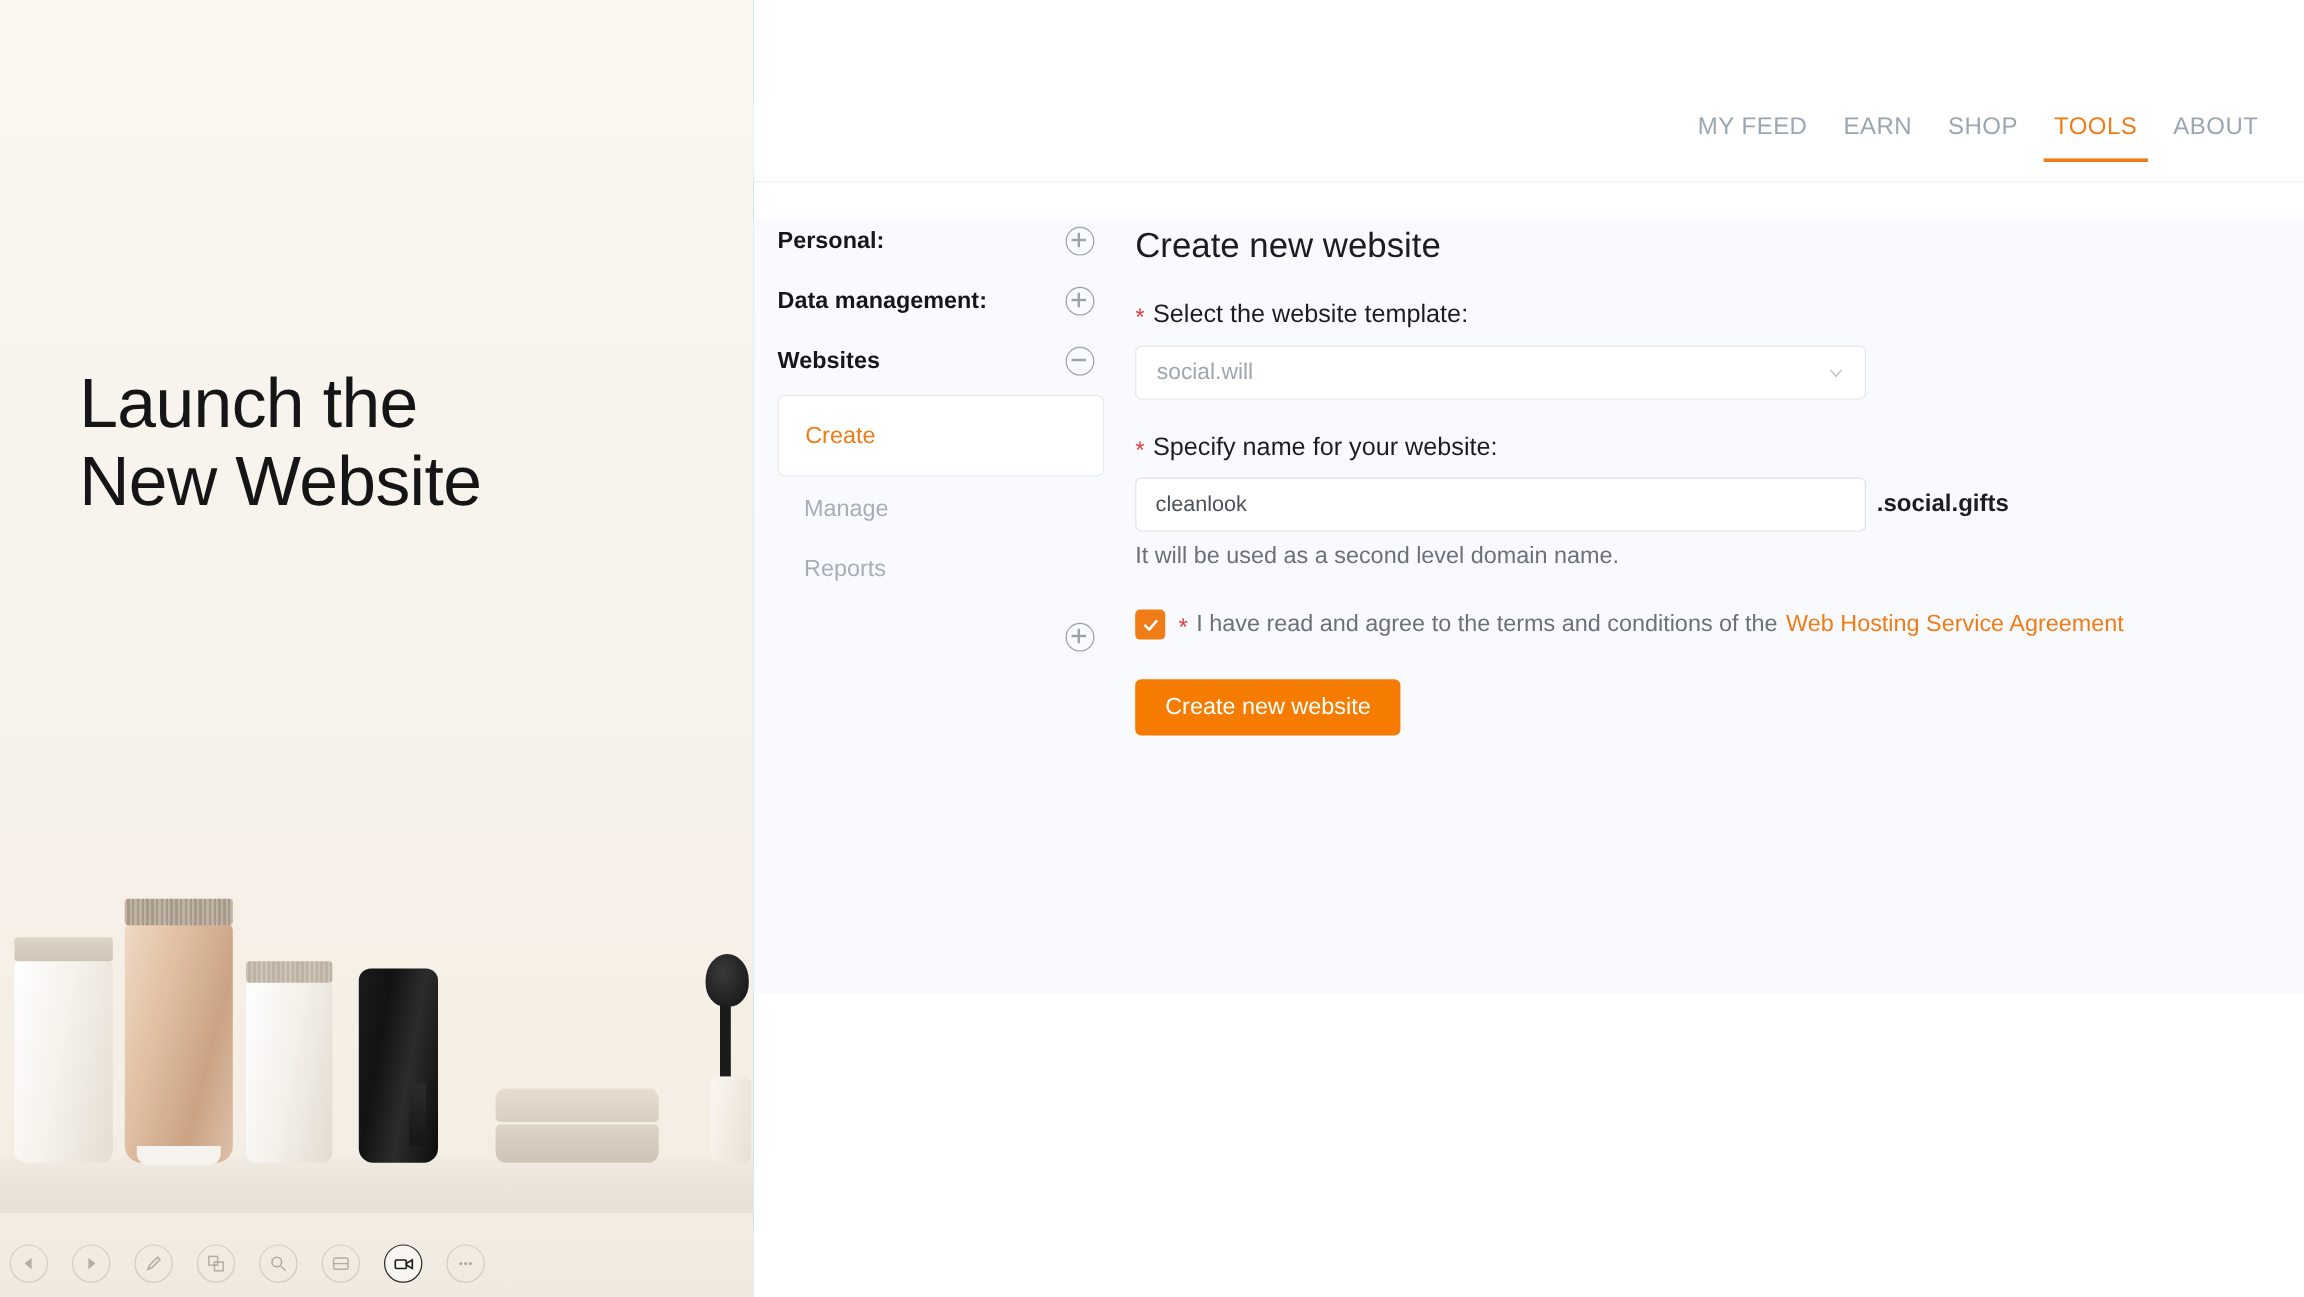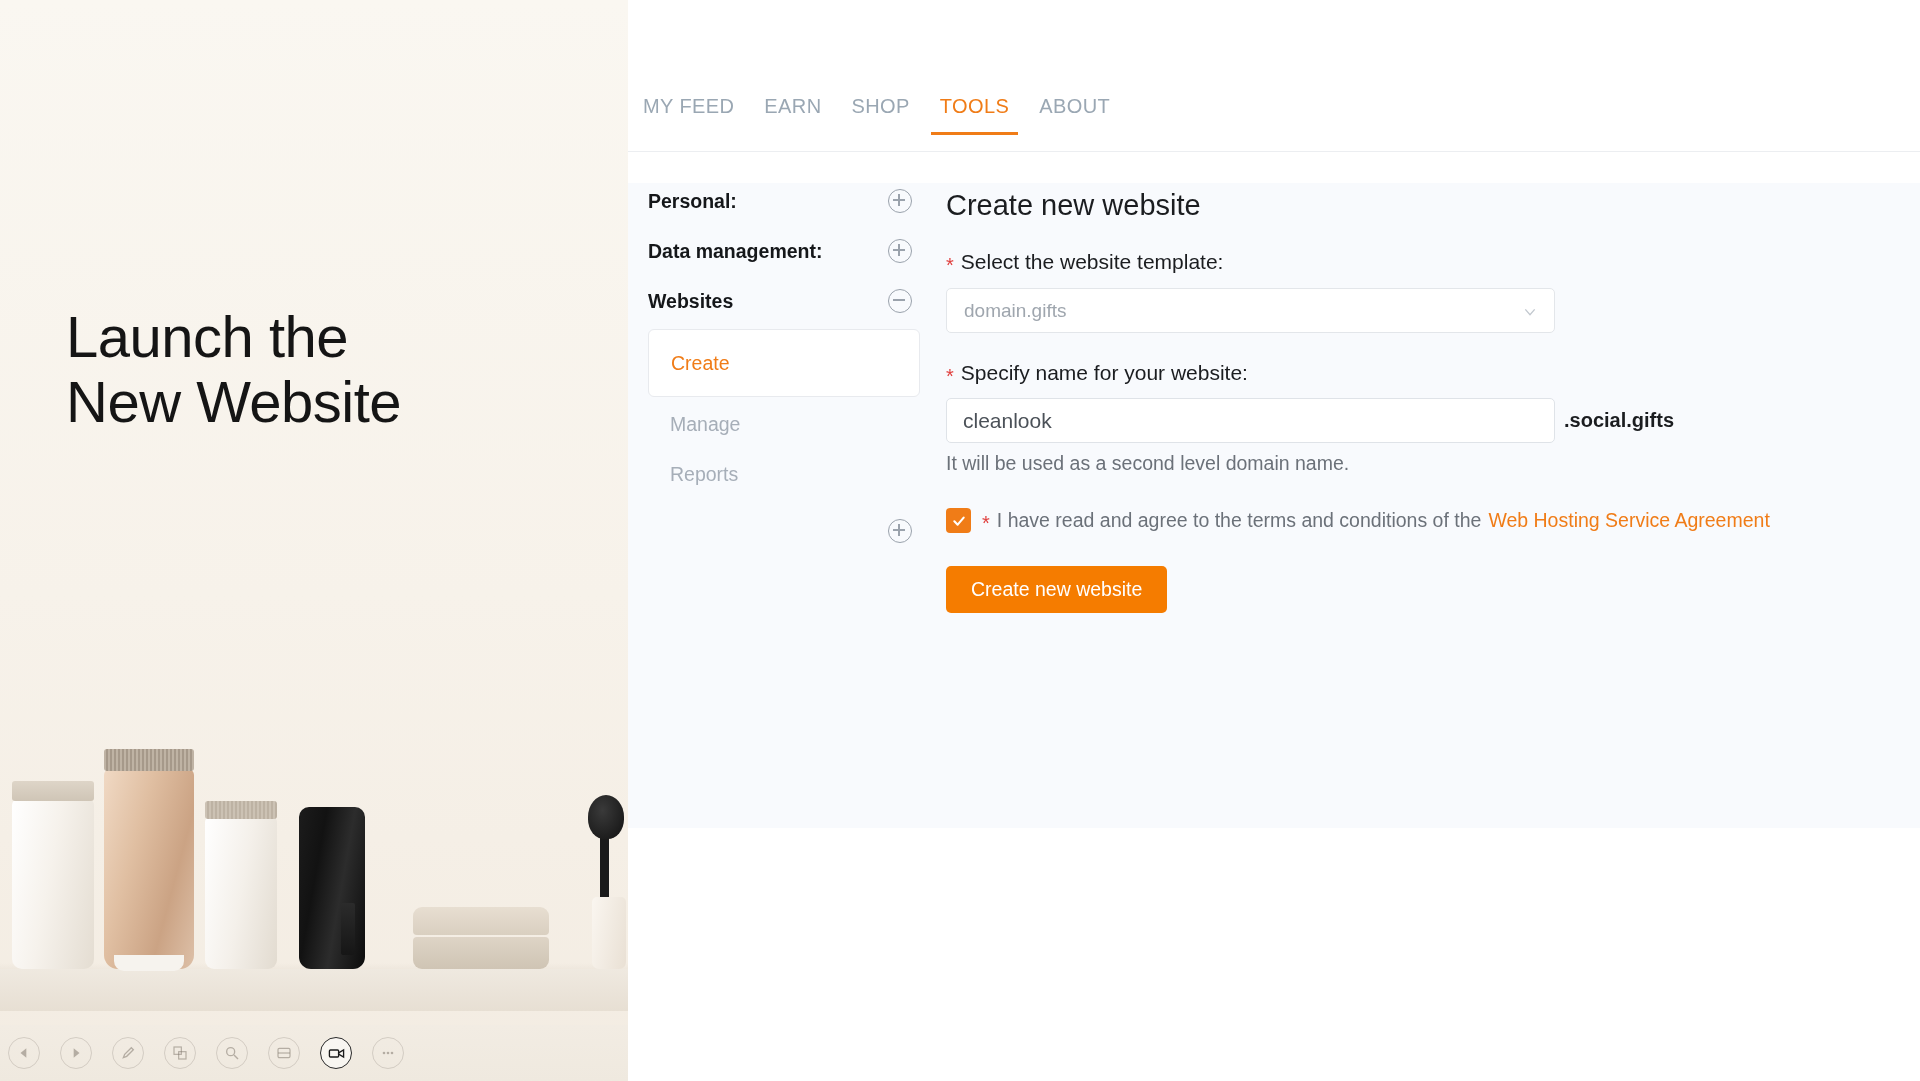--- a/index.html
+++ b/index.html
@@ -108,21 +108,21 @@
   .search-input{
     border:none;outline:none;flex:1;height:100%;
     font-family:"Liberation Sans",sans-serif;font-size:19.5px;color:#222;
     background:transparent;
   }
   .search-input::placeholder{color:#b9b9b9;}
 
   .navbar{
     position:absolute;left:0;top:82px;width:1292px;height:70px;
     background:#ffffff;border-bottom:1px solid #eceef1;
-    display:flex;align-items:flex-start;justify-content:flex-start;
+    display:flex;align-items:flex-start;justify-content:flex-end;
     padding-right:23px;box-sizing:border-box;
   }
   .nav-item{
     font-size:20px;letter-spacing:.4px;color:#9aa7b3;
     padding:13px 9px 14px 9px;margin:0 6px;cursor:pointer;
     border-bottom:3px solid transparent;
   }
   .nav-item.active{color:#f07c17;border-bottom-color:#f07c17;}
 
   .content{
@@ -169,21 +169,21 @@
     border:1px solid #e3e6ea;border-radius:5px;
     display:flex;align-items:center;justify-content:space-between;
     padding:0 16px 0 17px;box-sizing:border-box;
     font-size:19px;color:#9fa6ae;
   }
   .chev{width:16px;height:16px;color:#c2c8cf;}
   .name-row{margin-top:13px;display:flex;align-items:center;gap:9px;}
   .text-input{
     width:609px;height:45px;background:#ffffff;border:1px solid #dfe3e8;border-radius:5px;
     padding:0 16px;box-sizing:border-box;outline:none;
-    font-family:"Liberation Sans",sans-serif;font-size:21px;color:#4b5158;
+    font-family:"Liberation Sans",sans-serif;font-size:18px;color:#4b5158;
   }
   .suffix{font-size:20px;color:#1b1d20;font-weight:600;}
   .avail{margin-top:16px;font-size:19.5px;color:#6ecf9a;}
   .hint{margin-top:9px;font-size:19.5px;color:#6b7179;}
   .terms{margin-top:33px;display:flex;align-items:center;gap:11px;}
   .checkbox{
     width:25px;height:25px;border-radius:4px;background:#f07c17;
     display:flex;align-items:center;justify-content:center;flex:0 0 auto;
   }
   .checkbox svg{width:16px;height:16px;color:#fff;}
@@ -318,21 +318,21 @@
       </div>
 
       <div class="form">
         <div class="page-title">Create new website</div>
 
         <div class="field-label">
           <span class="req">*</span>
           <span>Select the website template:</span>
         </div>
         <div class="select">
-          <span>domain.gifts</span>
+          <span>social.will</span>
           <span class="chev">
             <svg viewBox="0 0 24 24" width="16" height="16" fill="none" stroke="currentColor" stroke-width="2">
                 <path d="M5 8 L12 16 L19 8"></path>
               </svg>
           </span>
         </div>
 
         <div class="field-label">
           <span class="req">*</span>
           <span>Specify name for your website:</span>

